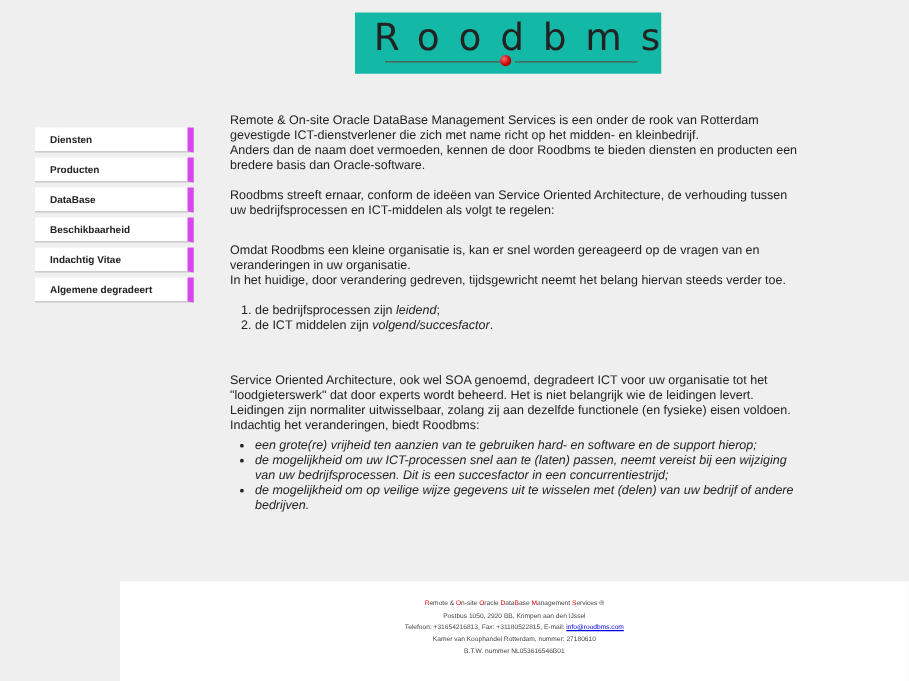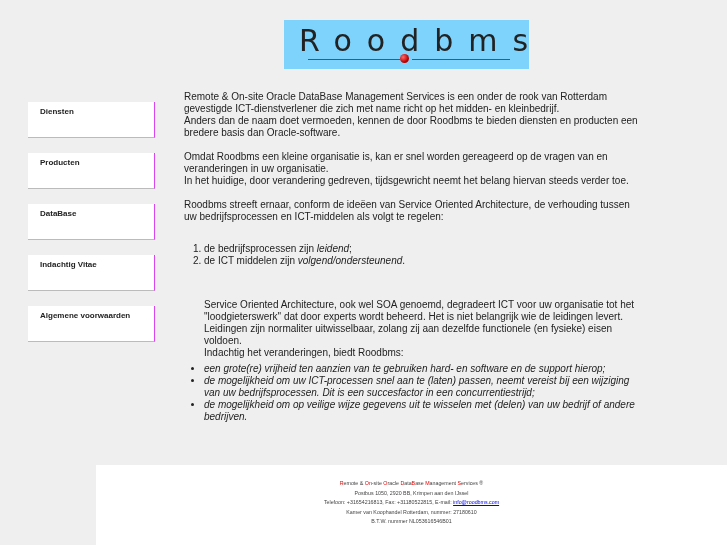--- a/index.html
+++ b/index.html
@@ -4,39 +4,39 @@
 <style>
   html, body { margin:0; padding:0; }
   body {
     width:727px; height:545px; overflow:hidden;
     background:#efefef;
     font-family:"Liberation Sans", sans-serif;
     color:#222;
     position:relative;
   }
   .logo {
-    position:absolute; left:284px; top:20px; width:245px; height:49px;
-    background:#7dd3fc;
+    position:absolute; left:284px; top:10px; width:245px; height:49px;
+    background:#14b8a6;
   }
   .logo-text {
     position:absolute; left:0; right:0; top:3px;
     text-align:center; font-size:30px; letter-spacing:15px;
     padding-left:15px; color:#222; font-family:"DejaVu Sans", sans-serif; font-weight:normal;
   }
   .logo-line { position:absolute; top:39px; height:1px; background:#555; }
   .logo-line.l { left:24px; width:92px; }
   .logo-line.r { left:128px; width:98px; }
   .logo-dot {
     position:absolute; left:116px; top:34px; width:9px; height:9px; border-radius:50%;
     background:radial-gradient(circle at 35% 35%, #ff6a6a, #c00000 60%, #800000);
   }
   .nav { position:absolute; left:28px; top:102px; width:127px; }
   .nav-item {
-    display:block; height:36px; margin-bottom:15px;
-    background:#fff; border-right:1px solid #d946ef; border-bottom:1px solid #bbb;
+    display:block; height:20px; margin-bottom:4px;
+    background:#fff; border-right:5px solid #d946ef; border-bottom:1px solid #bbb;
     font-size:8px; font-weight:bold; color:#222;
     line-height:20px; padding-left:12px; box-sizing:border-box; cursor:pointer;
   }
   .content {
     position:absolute; left:184px; top:91px; width:460px;
     font-size:10px; line-height:12px; color:#222;
   }
   .content p { margin:0 0 12px 0; }
   .content ol { margin:0 0 0 0; padding-left:20px; }
   .content ul { margin:0; padding-left:20px; list-style:disc;font-style:italic; }
@@ -56,39 +56,40 @@
   <div class="logo-text">Roodbms</div>
   <div class="logo-line l"></div>
   <div class="logo-dot"></div>
   <div class="logo-line r"></div>
 </div>
 
 <nav class="nav">
   <a class="nav-item">Diensten</a>
   <a class="nav-item">Producten</a>
   <a class="nav-item">DataBase</a>
+  <a class="nav-item">Beschikbaarheid</a>
   <a class="nav-item">Indachtig Vitae</a>
-  <a class="nav-item">Algemene voorwaarden</a>
+  <a class="nav-item">Algemene degradeert</a>
 </nav>
 
 <main class="content">
   <p>
     <span>Remote &amp; On-site Oracle DataBase Management Services is een onder de rook van Rotterdam gevestigde ICT-dienstverlener die zich met name richt op het midden- en kleinbedrijf.</span><br>
     <span>Anders dan de naam doet vermoeden, kennen de door Roodbms te bieden diensten en producten een bredere basis dan Oracle-software.</span>
   </p>
+  <p style="margin-bottom:20px;">Roodbms streeft ernaar, conform de ideëen van Service Oriented Architecture, de verhouding tussen uw bedrijfsprocessen en ICT-middelen als volgt te regelen:</p>
   <p>
     <span>Omdat Roodbms een kleine organisatie is, kan er snel worden gereageerd op de vragen van en veranderingen in uw organisatie.</span><br>
     <span>In het huidige, door verandering gedreven, tijdsgewricht neemt het belang hiervan steeds verder toe.</span>
   </p>
-  <p style="margin-bottom:20px;">Roodbms streeft ernaar, conform de ideëen van Service Oriented Architecture, de verhouding tussen uw bedrijfsprocessen en ICT-middelen als volgt te regelen:</p>
   <ol style="margin-bottom:32px;">
     <li><span>de bedrijfsprocessen zijn </span><em>leidend</em><span>;</span></li>
-    <li><span>de ICT middelen zijn </span><em>volgend/ondersteunend</em><span>.</span></li>
+    <li><span>de ICT middelen zijn </span><em>volgend/succesfactor</em><span>.</span></li>
   </ol>
-  <p style="margin-bottom:4px;margin-left:20px;">
+  <p style="margin-bottom:4px;">
     <span>Service Oriented Architecture, ook wel SOA genoemd, degradeert ICT voor uw organisatie tot het "loodgieterswerk" dat door experts wordt beheerd. Het is niet belangrijk wie de leidingen levert. Leidingen zijn normaliter uitwisselbaar, zolang zij aan dezelfde functionele (en fysieke) eisen voldoen.</span><br>
     <span>Indachtig het veranderingen, biedt Roodbms:</span>
   </p>
   <ul>
     <li>een grote(re) vrijheid ten aanzien van te gebruiken hard- en software en de support hierop;</li>
     <li>de mogelijkheid om uw ICT-processen snel aan te (laten) passen, neemt vereist bij een wijziging van uw bedrijfsprocessen. Dit is een succesfactor in een concurrentiestrijd;</li>
     <li>de mogelijkheid om op veilige wijze gegevens uit te wisselen met (delen) van uw bedrijf of andere bedrijven.</li>
   </ul>
 </main>
 

